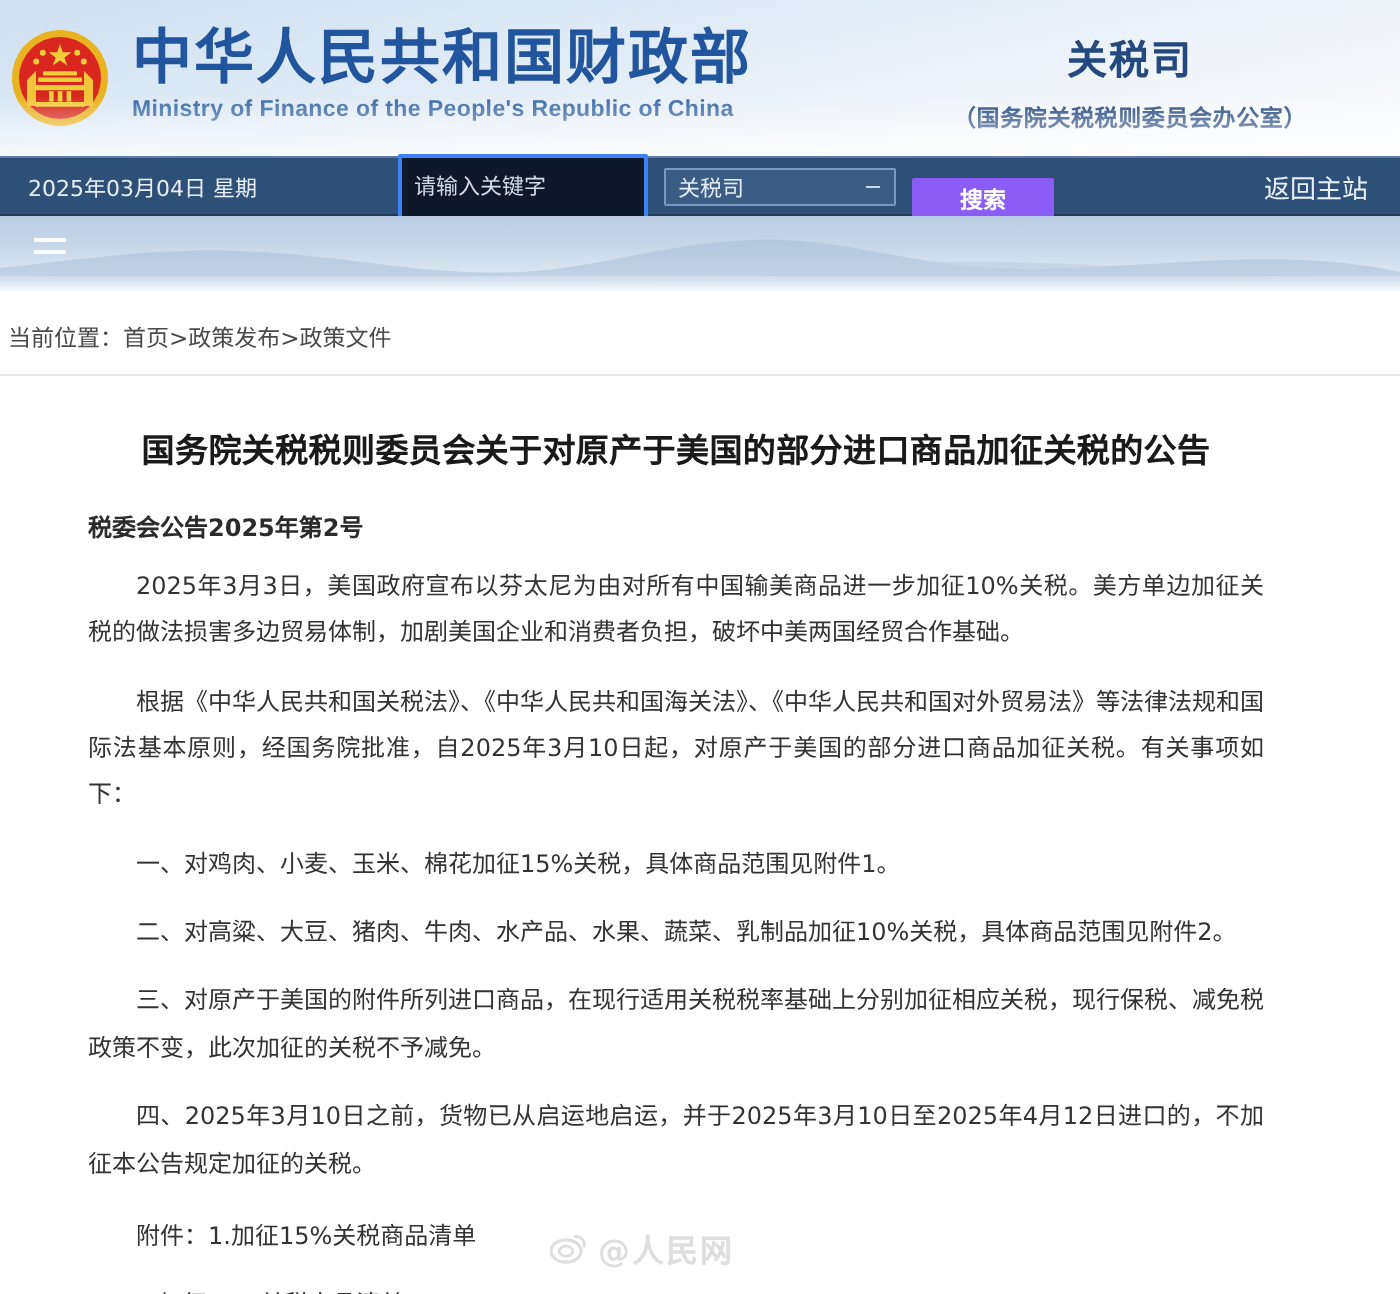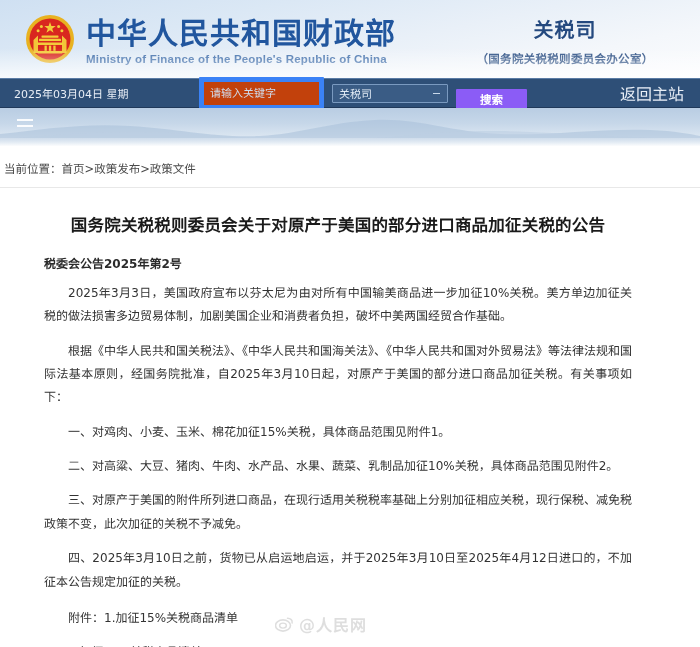--- a/index.html
+++ b/index.html
@@ -17,21 +17,21 @@
   .masthead {
     position:relative; height:78px; width:100%;
     background:linear-gradient(168deg,#cfe0f2 0%,#dbe8f5 28%,#e9f0f8 55%,#f4f7fb 78%,#fbfcfe 100%);
     display:flex; align-items:center;
   }
   .masthead:after{
     content:""; position:absolute; left:0; right:0; bottom:0; height:30px;
     background:linear-gradient(to bottom,rgba(255,255,255,0) 0%,rgba(255,255,255,.75) 100%);
     pointer-events:none;
   }
-  .brand { display:flex; align-items:flex-end; padding-left:24px; }
+  .brand { display:flex; align-items:flex-start; padding-left:4px; }
   .emblem { width:52px; height:52px; position:relative; flex:0 0 52px; }
   .brand-text { margin-left:10px; }
   .brand-cn {
     font-family:"DejaVu Sans","Liberation Sans",sans-serif;
     font-size:30px; font-weight:bold; color:#21569e; letter-spacing:1px;
     line-height:1.12; white-space:nowrap;
   }
   .brand-en {
     font-family:"Liberation Sans",sans-serif;
     font-size:11.5px; font-weight:bold; color:#3a6aa8; letter-spacing:.2px;
@@ -57,21 +57,21 @@
     border-bottom:1px solid #20395a;
     display:flex; align-items:center; position:relative;
     color:#eaf1f9;
   }
   .nav-date {
     font-size:11px; color:#e8eef6; margin-left:14px; white-space:nowrap;
     font-family:"DejaVu Sans","Liberation Sans",sans-serif;
   }
   .nav-center { position:absolute; left:199px; display:flex; align-items:center; gap:8px; }
   .search-input {
-    width:125px; height:33px; background:#c2410c; border:5px solid #3b82f6;
+    width:125px; height:33px; background:#0f172a; border:2px solid #3b82f6;
     color:#dbe6f3; font-size:11px; padding:0 6px; outline:none; border-radius:1px;
     font-family:"DejaVu Sans","Liberation Sans",sans-serif;
   }
   .search-input::placeholder { color:#cfdcec; opacity:1; }
   .search-select {
     position:relative; width:116px; height:19px; background:#3a5c85;
     border:1px solid #7a9ac0; border-radius:1px;
     display:flex; align-items:center; padding:0 6px; cursor:pointer;
   }
   .search-select .sel-val {
@@ -81,21 +81,21 @@
   .caret {
     position:absolute; right:7px; top:50%; width:7px; height:1px; background:#c8d8ea;
   }
   .search-btn {
     height:21px; min-width:44px; background:#8b5cf6; border:none; border-radius:1px;
     color:#fff; font-size:11.5px; font-weight:bold; cursor:pointer; padding:0 24px;
     font-family:"DejaVu Sans","Liberation Sans",sans-serif;
     margin-top:12px;
   }
   .nav-right {
-    position:absolute; right:16px; font-size:16px; color:#e8eef6; cursor:pointer;
+    position:absolute; right:16px; font-size:13px; color:#e8eef6; cursor:pointer;
     font-family:"DejaVu Sans","Liberation Sans",sans-serif;
   }
 
   
   .banner {
     position:relative; height:38px; width:100%; overflow:hidden;
     background:linear-gradient(to bottom,#b9cde3 0%,#c6d7e9 40%,#dbe6f1 75%,#eef3f8 100%);
   }
   .banner svg { position:absolute; left:0; bottom:0; width:100%; height:38px; display:block; }
   .menu-icon {

